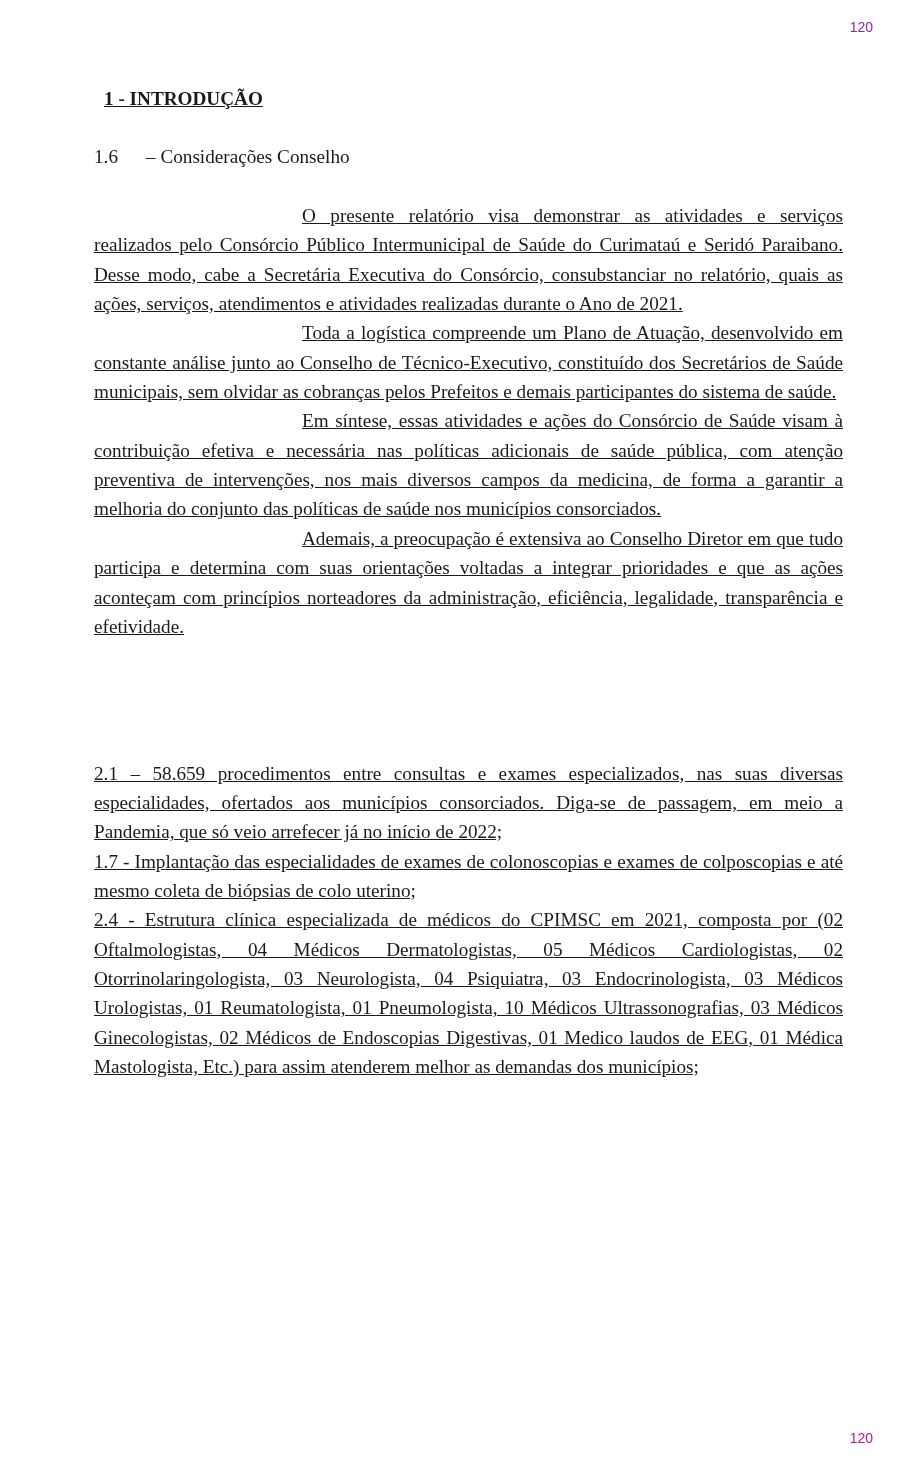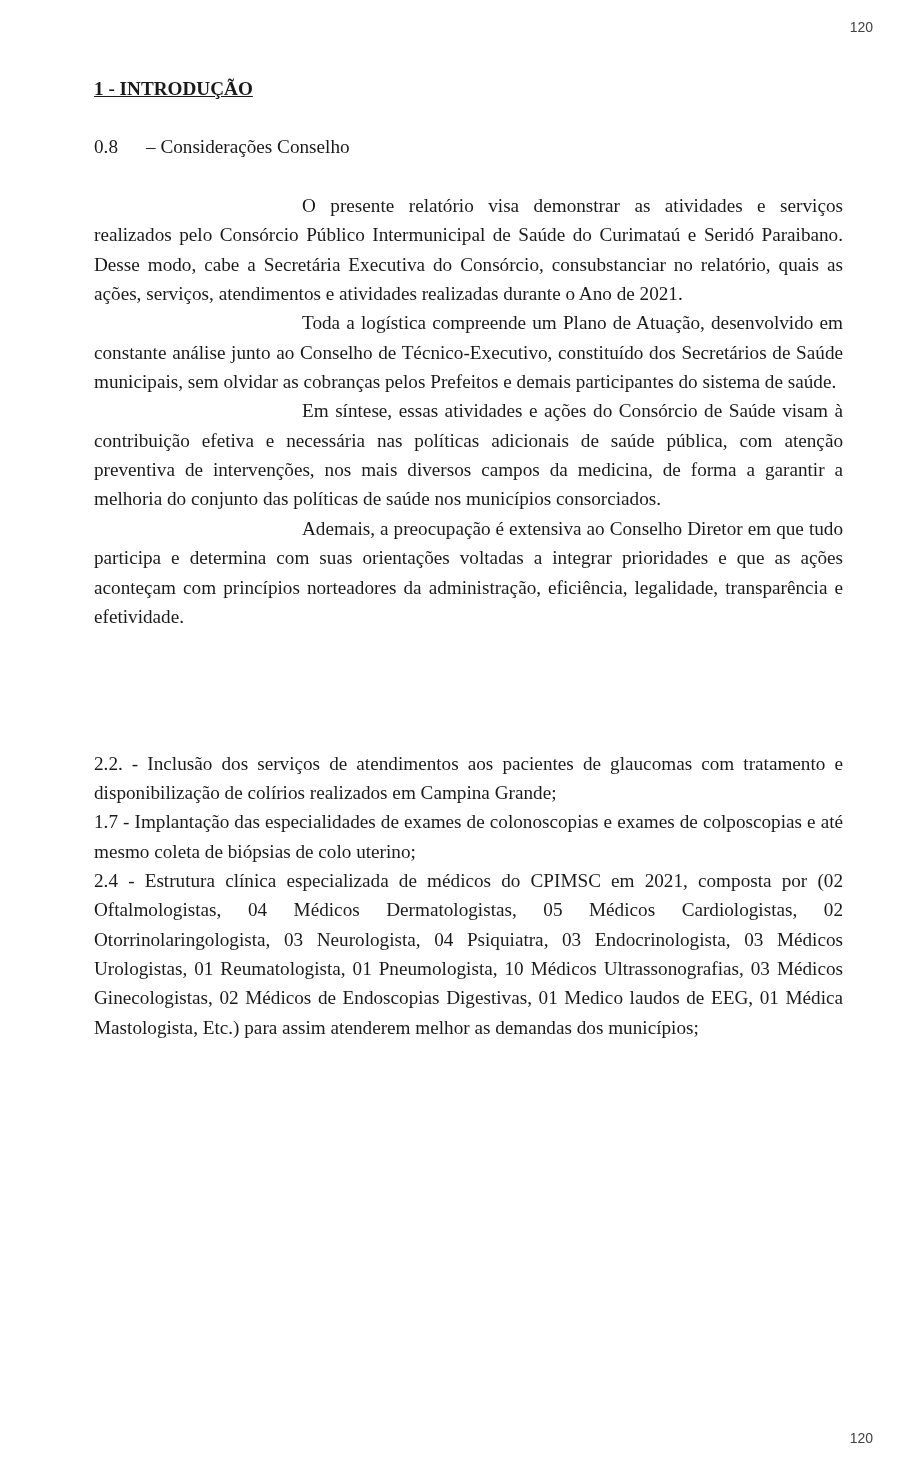--- a/index.html
+++ b/index.html
@@ -1,53 +1,53 @@
 <!DOCTYPE html>
 <html><head>
 <meta charset="utf-8">
 <style>
   html, body { margin: 0; padding: 0; background: #ffffff; }
   body { width: 900px; height: 1483px; position: relative; overflow: hidden; color: #1a1a1a; }
-  .page-num { position: absolute; right: 27px; font-family: "Liberation Sans", sans-serif; font-size: 14px; color: #404040; }
+  .page-num { position: absolute; right: 27px; font-family: "Liberation Sans", sans-serif; font-size: 14px; color: #a21caf; }
   .page-num.top { top: 19px; }
   .page-num.bottom { top: 1430px; }
   .content { position: absolute; left: 94px; top: 74px; width: 749px; font-family: "Liberation Serif", serif; font-size: 19.2px; line-height: 29.35px; }
-  .heading { font-weight: bold; text-decoration: underline; margin: 0; }
+  .heading { font-weight: bold; text-decoration: underline; margin: 10px; }
   .subheading { margin: 29px 0 0 0; }
   .subheading .num { display: inline-block; width: 52px; }
-  p { margin: 0; text-align: justify; }
+  p { margin: 0; text-align: justify; text-decoration: underline; }
   p.indent { text-indent: 208px; }
   .gap1 { height: 29.35px; }
   .gap3 { height: 58.7px; }
 </style>
 </head>
 <body>
 
 <div class="page-num top">120</div>
 
 <div class="content">
   <h1 class="heading" style="font-size:19.2px;line-height:29.35px;">1 - INTRODUÇÃO</h1>
 
   <div class="subheading">
-    <span class="num">0.8</span><span>– Considerações Conselho</span>
+    <span class="num">1.6</span><span>– Considerações Conselho</span>
   </div>
 
   <div class="gap1"></div>
 
   <p class="indent">O presente relatório visa demonstrar as atividades e serviços realizados pelo Consórcio Público Intermunicipal de Saúde do Curimataú e Seridó Paraibano. Desse modo, cabe a Secretária Executiva do Consórcio, consubstanciar no relatório, quais as ações, serviços, atendimentos e atividades realizadas durante o Ano de 2021.</p>
   <p class="indent">Toda a logística compreende um Plano de Atuação, desenvolvido em constante análise junto ao Conselho de Técnico-Executivo, constituído dos Secretários de Saúde municipais, sem olvidar as cobranças pelos Prefeitos e demais participantes do sistema de saúde.</p>
   <p class="indent">Em síntese, essas atividades e ações do Consórcio de Saúde visam à contribuição efetiva e necessária nas políticas adicionais de saúde pública, com atenção preventiva de intervenções, nos mais diversos campos da medicina, de forma a garantir a melhoria do conjunto das políticas de saúde nos municípios consorciados.</p>
   <p class="indent">Ademais, a preocupação é extensiva ao Conselho Diretor em que tudo participa e determina com suas orientações voltadas a integrar prioridades e que as ações aconteçam com princípios norteadores da administração, eficiência, legalidade, transparência e efetividade.</p>
 
   <div class="gap3"></div>
 
 
   <div class="gap1"></div>
 
 
   <div class="gap1"></div>
 
-  <p>2.2. - Inclusão dos serviços de atendimentos aos pacientes de glaucomas com tratamento e disponibilização de colírios realizados em Campina Grande;</p>
+  <p>2.1 – 58.659 procedimentos entre consultas e exames especializados, nas suas diversas especialidades, ofertados aos municípios consorciados. Diga-se de passagem, em meio a Pandemia, que só veio arrefecer já no início de 2022;</p>
   <p>1.7 - Implantação das especialidades de exames de colonoscopias e exames de colposcopias e até mesmo coleta de biópsias de colo uterino;</p>
   <p>2.4 - Estrutura clínica especializada de médicos do CPIMSC em 2021, composta por (02 Oftalmologistas, 04 Médicos Dermatologistas, 05 Médicos Cardiologistas, 02 Otorrinolaringologista, 03 Neurologista, 04 Psiquiatra, 03 Endocrinologista, 03 Médicos Urologistas, 01 Reumatologista, 01 Pneumologista, 10 Médicos Ultrassonografias, 03 Médicos Ginecologistas, 02 Médicos de Endoscopias Digestivas, 01 Medico laudos de EEG, 01 Médica Mastologista, Etc.) para assim atenderem melhor as demandas dos municípios;</p>
 </div>
 
 <div class="page-num bottom">120</div>
 
 </body></html>

